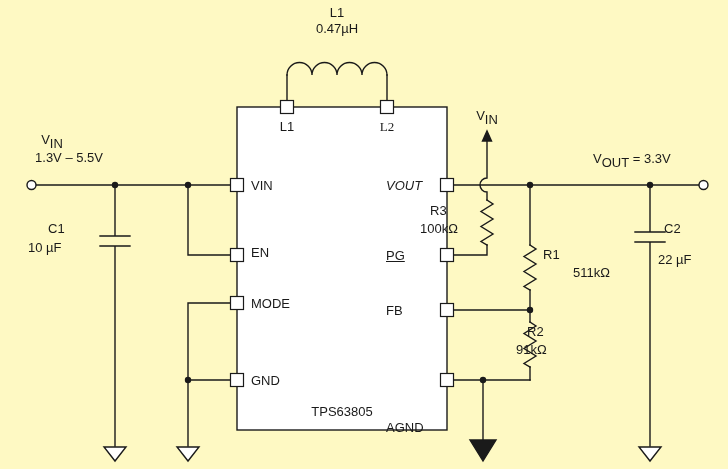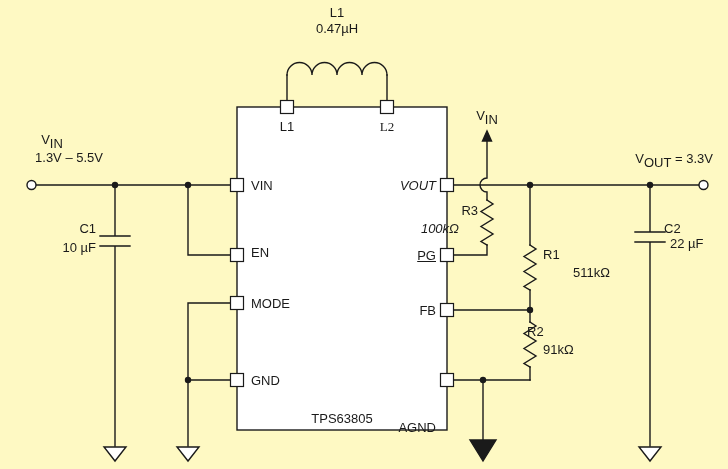--- a/index.html
+++ b/index.html
@@ -14,22 +14,22 @@
   .canvas svg{position:absolute;left:0;top:0;}
   .lbl{
     position:absolute;
     font-size:13px;
     line-height:15px;
     white-space:nowrap;
     color:#1a1a1a;
   }
   .lbl sub{font-size:13px;line-height:9px;}
   .ctr{text-align:center;}
-  .rgt{text-align:right;}
-  .icname{font-size:13px;margin-top:7px;}
+  .rgt{text-align:left;}
+  .icname{font-size:13px;}
 </style>
 </head>
 <body>
 
 <div class="canvas">
 
   <svg width="728" height="469" viewBox="0 0 728 469">
     <g stroke="#1a1a1a" stroke-width="1.4" fill="none" stroke-linecap="square">
 
       <rect x="237" y="107" width="210" height="323" fill="#ffffff"></rect>
@@ -101,32 +101,32 @@
 
   <span class="lbl ctr" style="left:8px;top:132px;width:88px;"><span>V</span><sub>IN</sub></span>
   <span class="lbl ctr" style="left:3px;top:150px;width:100px;text-align:right;">1.3V – 5.5V</span>
 
   <span class="lbl rgt" style="left:48px;top:221px;width:48px;">C1</span>
   <span class="lbl rgt" style="left:28px;top:240px;width:68px;">10 µF</span>
 
   <span class="lbl ctr" style="left:457px;top:108px;width:60px;"><span>V</span><sub>IN</sub></span>
 
   <span class="lbl rgt" style="left:430px;top:203px;width:48px;">R3</span>
-  <span class="lbl rgt" style="left:401px;top:221px;width:58px;font-style:italic;">100kΩ</span>
+  <span class="lbl rgt" style="left:420px;top:221px;width:58px;">100kΩ</span>
 
   <span class="lbl" style="left:543px;top:247px;">R1</span>
   <span class="lbl" style="left:543px;top:265px;margin-left:30px;">511kΩ</span>
 
   <span class="lbl" style="left:527px;top:324px;">R2</span>
-  <span class="lbl" style="left:543px;top:342px;">91kΩ</span>
+  <span class="lbl" style="left:516px;top:342px;">91kΩ</span>
 
   <span class="lbl rgt" style="left:593px;top:151px;width:120px;"><span>V</span><sub>OUT</sub><span> = 3.3V</span></span>
 
   <span class="lbl" style="left:664px;top:221px;">C2</span>
-  <span class="lbl" style="left:658px;top:236px;margin-left:12px;">22 µF</span>
+  <span class="lbl" style="left:658px;top:252px;">22 µF</span>
 
   <span class="lbl ctr" style="left:272px;top:119px;width:30px;">L1</span>
   <span class="lbl ctr" style="left:372px;top:119px;width:30px;font-family:Liberation Serif, serif;">L2</span>
   <span class="lbl" style="left:251px;top:178px;">VIN</span>
   <span class="lbl" style="left:251px;top:245px;">EN</span>
   <span class="lbl" style="left:251px;top:296px;">MODE</span>
   <span class="lbl" style="left:251px;top:373px;">GND</span>
   <span class="lbl rgt" style="left:386px;top:178px;width:50px;font-style:italic;">VOUT</span>
   <span class="lbl rgt" style="left:386px;top:248px;width:50px;text-decoration:underline;">PG</span>
   <span class="lbl rgt" style="left:386px;top:303px;width:50px;">FB</span>

